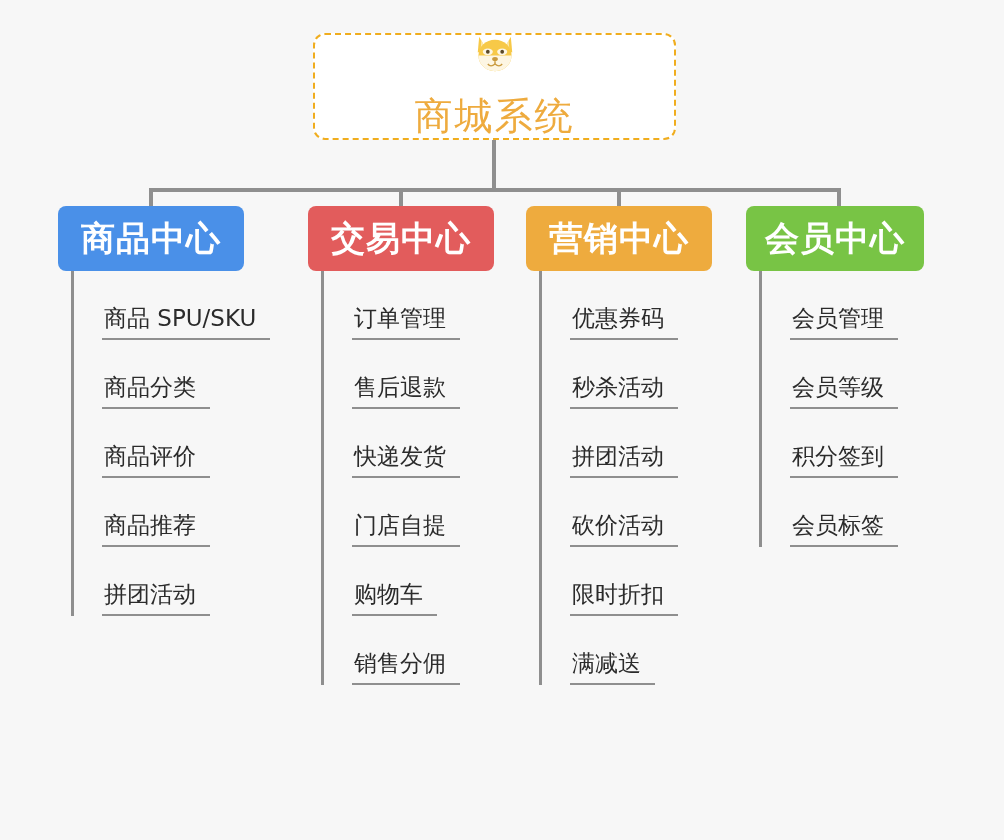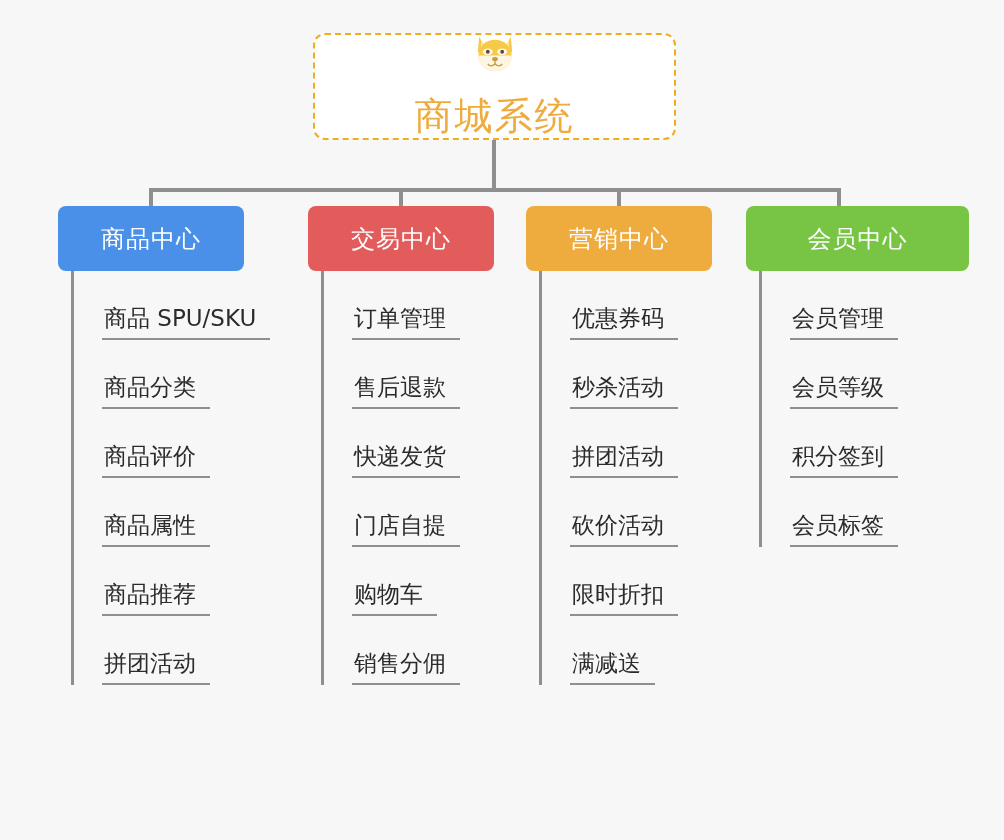--- a/index.html
+++ b/index.html
@@ -91,28 +91,29 @@
   .branch-3 { left: 746px; width: 200px; }
 
   .cat-box {
     box-sizing: border-box;
     height: 65px;
     border-radius: 8px;
     display: flex;
     align-items: center;
     justify-content: center;
     color: #ffffff;
-    font-size: 24px;
+    font-size: 34px;
     letter-spacing: 1px;
     white-space: nowrap;
+    font-weight: bold;
   }
   .cat-0 { width: 186px; background: #4a90e8; }
   .cat-1 { width: 186px; background: #e25c5c; }
   .cat-2 { width: 186px; background: #eeab3e; }
-  .cat-3 { width: 223px; background: #78c445; }
+  .cat-3 { width: 178px; background: #78c445; }
 
   
   .leaf-list {
     position: relative;
     margin-left: 13px;
     border-left: 3px solid #8f8f8f;
     padding-top: 0;
   }
   .leaf-item {
     position: relative;
@@ -173,23 +174,20 @@
       <div class="leaf-item">
           <span class="leaf-text">商品 SPU/SKU</span>
         </div>
       <div class="leaf-item">
           <span class="leaf-text">商品分类</span>
         </div>
       <div class="leaf-item">
           <span class="leaf-text">商品评价</span>
         </div>
       <div class="leaf-item">
-          <span class="leaf-text">商品属性</span>
-        </div>
-      <div class="leaf-item">
           <span class="leaf-text">商品推荐</span>
         </div>
       <div class="leaf-item">
           <span class="leaf-text">拼团活动</span>
         </div>
     </div>
   </div>
 
   <div class="branch branch-2">
     <div class="cat-box cat-2">

